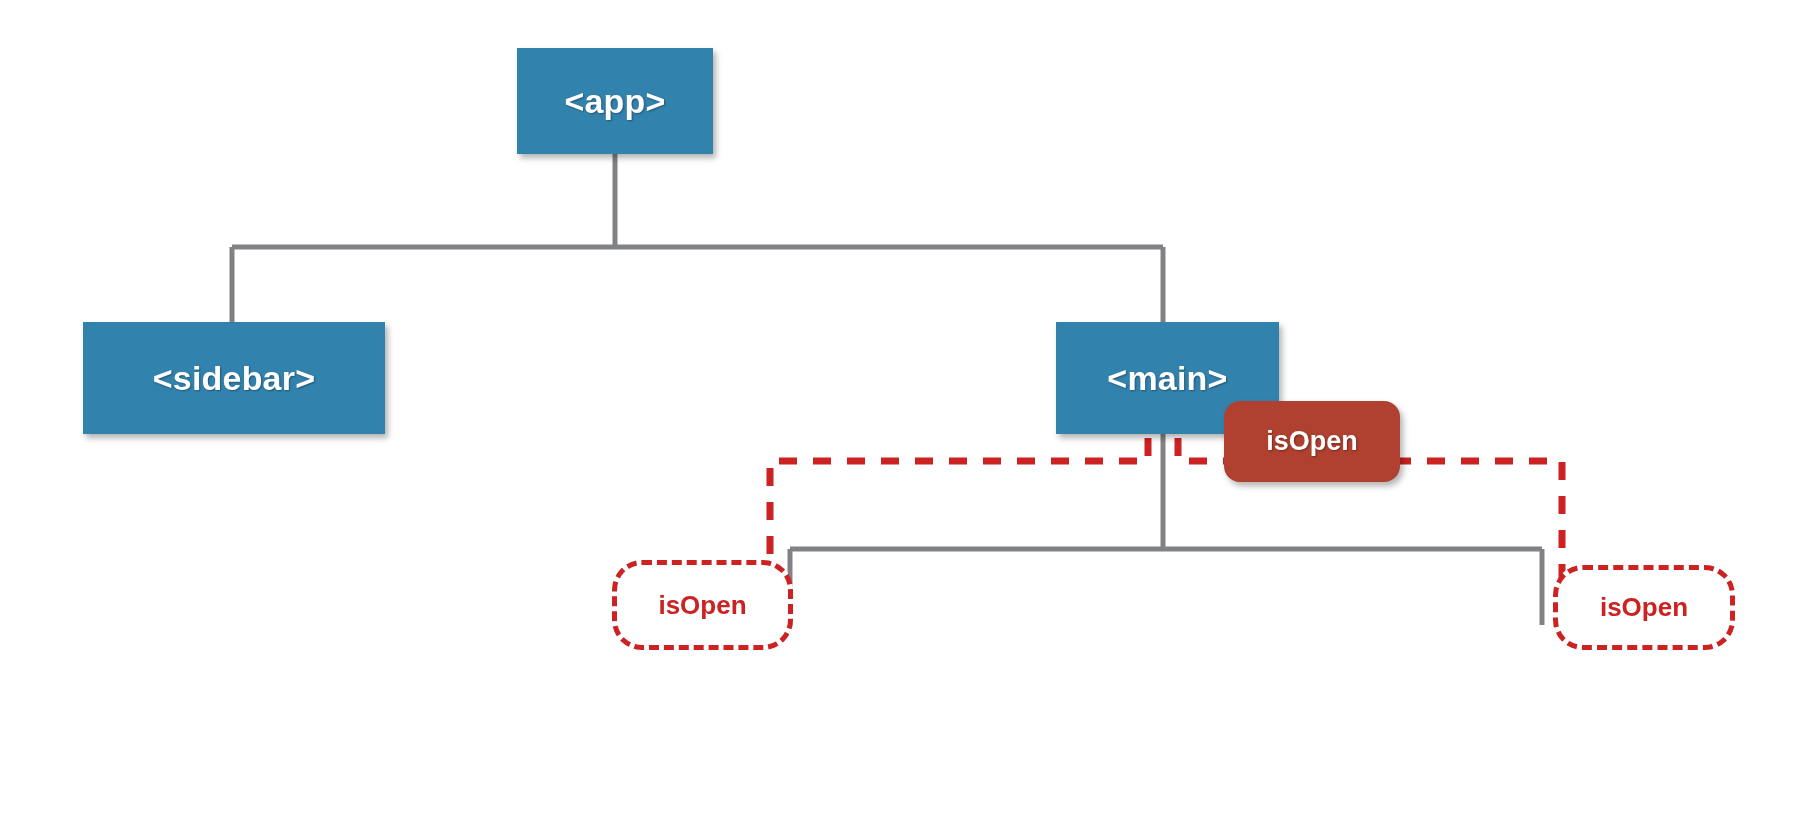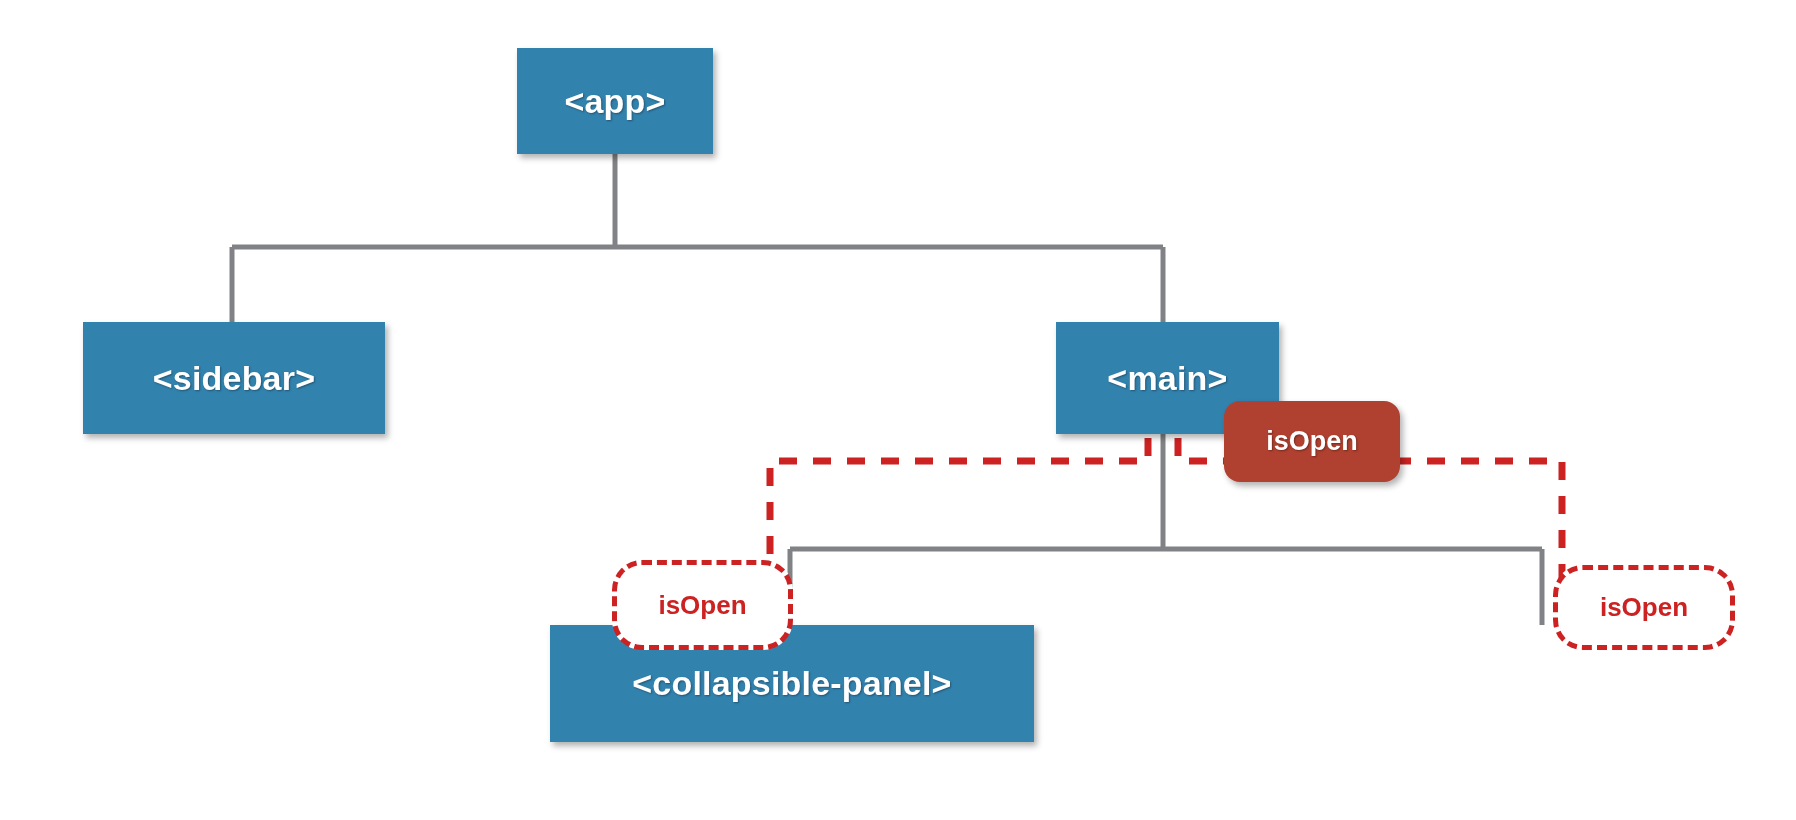--- a/index.html
+++ b/index.html
@@ -102,23 +102,20 @@
   </div>
 
   <div class="node" style="left:1056px; top:322px; width:223px; height:112px;">
     <span class="node-label">&lt;main&gt;</span>
   </div>
 
   <div class="node" style="left:83px; top:322px; width:302px; height:112px;">
     <span class="node-label">&lt;sidebar&gt;</span>
   </div>
 
-  <div class="node" style="left:550px; top:625px; width:484px; height:117px;">
-    <span class="node-label">&lt;collapsible-panel&gt;</span>
-  </div>
 
 
   <div class="badge-solid" style="left:1224px; top:401px; width:176px; height:81px;">
     <span>isOpen</span>
   </div>
 
   <div class="badge-dashed" style="left:612px; top:560px; width:181px; height:90px;">
     <span>isOpen</span>
   </div>
 

